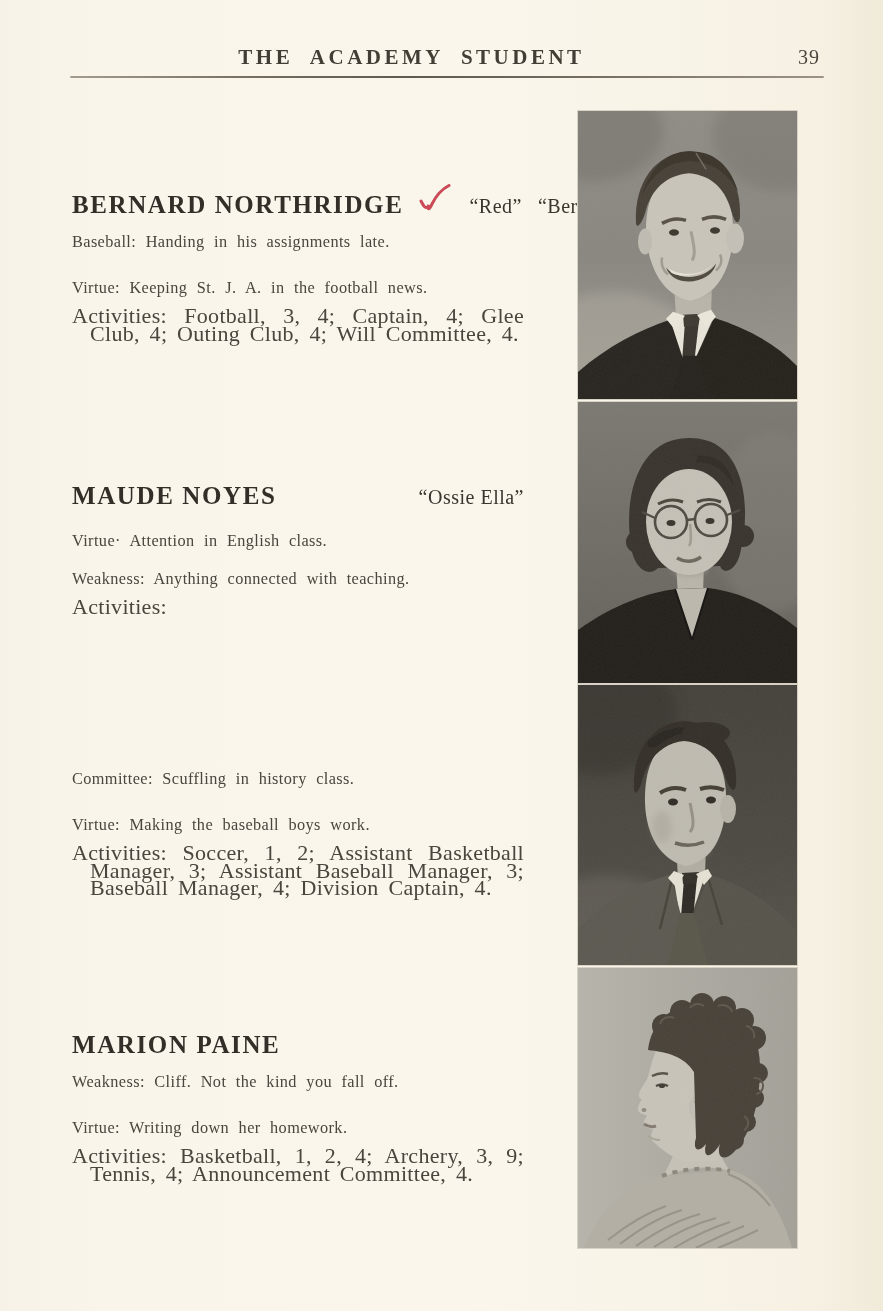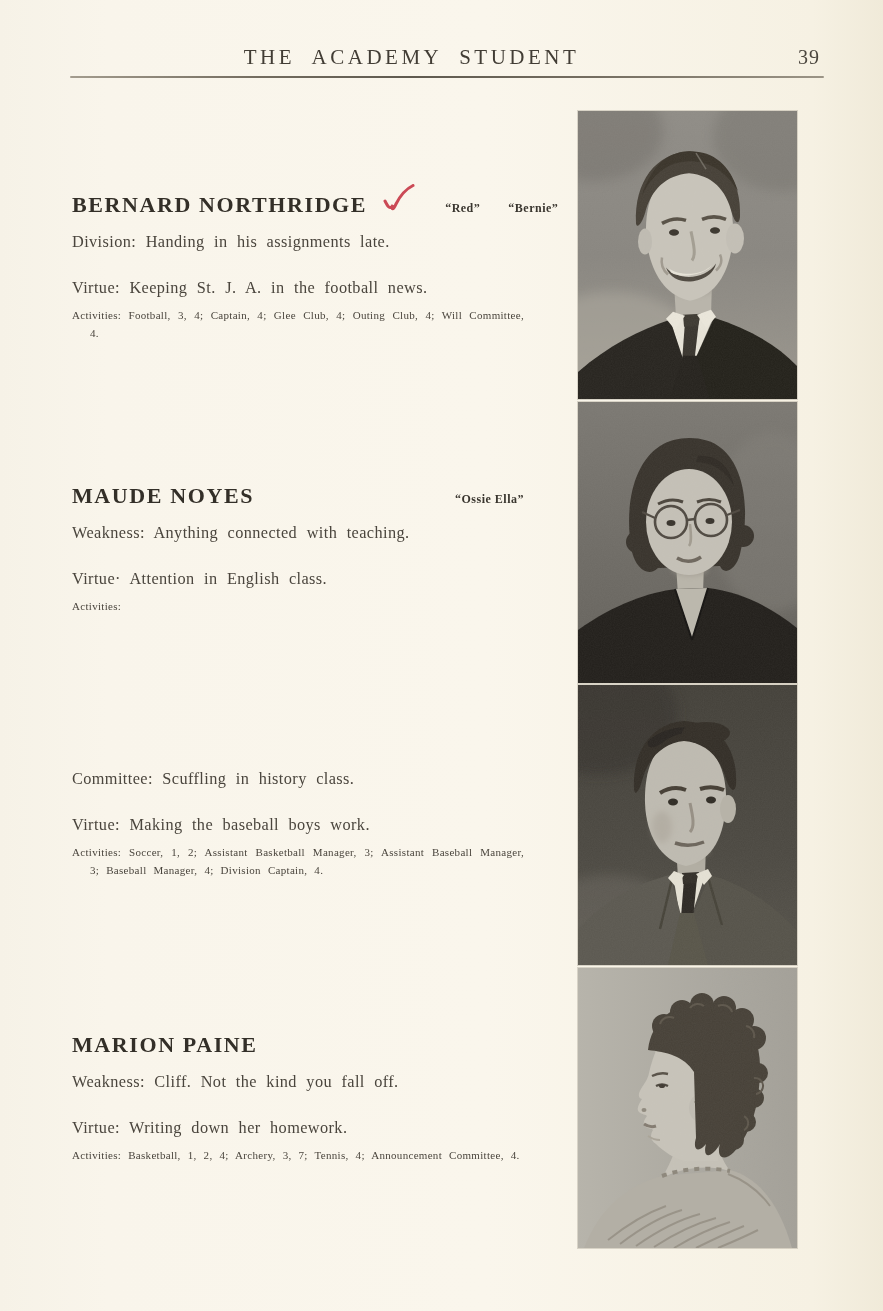--- a/index.html
+++ b/index.html
@@ -9,53 +9,53 @@
     background:linear-gradient(90deg,#f6f2e7 0%,#f9f5eb 12%,#faf6ec 55%,#f6f1e3 92%,#f0ead9 100%);
     font-family:"Liberation Serif","DejaVu Serif",serif;
     color:#45413a;
     overflow:hidden;
   }
   
   .hdr-title{
     position:absolute;top:45px;left:0;right:60px;
     text-align:center;
     font-size:21px;letter-spacing:3.5px;word-spacing:9px;
-    color:#423d35;font-weight:400;
+    color:#423d35;font-weight:700;
   }
   .hdr-pageno{
     position:absolute;top:46px;left:798px;
     font-size:20px;letter-spacing:1px;color:#4b463e;font-family:Liberation Serif, serif;
   }
   .hdr-rule{
     position:absolute;top:76px;left:70px;width:754px;height:2px;
     background:linear-gradient(90deg,#a39c8e 0%,#736c5f 25%,#5f5a4f 45%,#756e61 70%,#9b9486 100%);
     border-radius:1px;
   }
   
   .entry{position:absolute;left:72px;width:452px;}
   .e1{top:193px;} .e2{top:484px;} .e3{top:754px;} .e4{top:1033px;}
   .name-row{display:flex;align-items:baseline;line-height:24px;height:24px;}
   .sname{
-    font-size:22px;font-weight:bold;letter-spacing:1.6px;
+    font-size:25px;font-weight:bold;letter-spacing:1.6px;
     color:#332f28;white-space:nowrap;
   }
   .check{align-self:center;margin-left:14px;position:relative;top:-3px;flex:0 0 auto;}
   .fsp{flex:1 1 auto;}
   .nick{
-    font-size:12px;font-weight:bold;letter-spacing:.5px;
-    color:#3a362f;margin-left:28px;white-space:nowrap;
+    font-size:20px;font-weight:normal;letter-spacing:.5px;
+    color:#3a362f;margin-left:16px;white-space:nowrap;
   }
   .bline{
     margin:0;margin-top:12px;line-height:26px;
     font-size:16.3px;letter-spacing:.4px;word-spacing:5px;color:#4a453d;
   }
   .bline.v{margin-top:20px;}
   .acts{
     margin:0;margin-top:6px;line-height:17.6px;
-    font-size:11px;letter-spacing:.3px;word-spacing:4px;color:#4a453d;
+    font-size:22px;letter-spacing:.3px;word-spacing:4px;color:#4a453d;
     text-align:justify;padding-left:18px;text-indent:-18px;
   }
   
   .photo{position:absolute;left:578px;width:219px;overflow:hidden;background:#8b8881;
          box-shadow:0 0 0 1px rgba(120,112,96,.25);}
   .ph1{top:111px;height:288px;} .ph2{top:402px;height:281px;}
   .ph3{top:685px;height:280px;} .ph4{top:968px;height:280px;}
   .photo svg{display:block;width:100%;height:100%;}
 </style>
 </head>
@@ -72,50 +72,50 @@
       <span class="sname">BERNARD NORTHRIDGE</span>
       <span class="check">
         <svg width="36" height="30" viewBox="0 0 36 30" aria-hidden="true">
           <path d="M4 17 C7 23 9 26 12 21 C10 26 12 26.5 15 20 C19 12 26 4.5 32 1.5" fill="none" stroke="#cb4a56" stroke-width="3" stroke-linecap="round"></path>
         </svg>
       </span>
       <span class="fsp"></span>
       <span class="nick">“Red”</span>
       <span class="nick">“Bernie”</span>
     </div>
-    <p class="bline">Division: Handing in his assignments late.</p>
+    <p class="bline">Baseball: Handing in his assignments late.</p>
     <p class="bline v">Virtue: Keeping St. J. A. in the football news.</p>
     <p class="acts">Activities: Football, 3, 4; Captain, 4; Glee Club, 4; Outing Club, 4; Will Committee, 4.</p>
   </section>
 
   <section class="entry e2">
     <div class="name-row">
       <span class="sname">MAUDE NOYES</span>
       <span class="fsp"></span>
       <span class="nick">“Ossie Ella”</span>
     </div>
+    <p class="bline v">Virtue· Attention in English class.</p>
     <p class="bline">Weakness: Anything connected with teaching.</p>
-    <p class="bline v">Virtue· Attention in English class.</p>
     <p class="acts">Activities:</p>
   </section>
 
   <section class="entry e3">
     <p class="bline">Committee: Scuffling in history class.</p>
     <p class="bline v">Virtue: Making the baseball boys work.</p>
     <p class="acts">Activities: Soccer, 1, 2; Assistant Basketball Manager, 3; Assistant Baseball Manager, 3; Baseball Manager, 4; Division Captain, 4.</p>
   </section>
 
   <section class="entry e4">
     <div class="name-row">
       <span class="sname">MARION PAINE</span>
       <span class="fsp"></span>
     </div>
     <p class="bline">Weakness: Cliff.  Not the kind you fall off.</p>
     <p class="bline v">Virtue: Writing down her homework.</p>
-    <p class="acts">Activities: Basketball, 1, 2, 4; Archery, 3, 7; Tennis, 4; Announcement Committee, 4.</p>
+    <p class="acts">Activities: Basketball, 1, 2, 4; Archery, 3, 9; Tennis, 4; Announcement Committee, 4.</p>
   </section>
 
   <div class="photo ph1" role="img" aria-label="grayscale portrait of smiling young man with slicked-back hair, dark suit, white shirt and tie">
     <svg viewBox="0 0 219 287" preserveAspectRatio="none">
       <defs>
         <linearGradient id="p1bg" x1="0" y1="0" x2="0" y2="1">
           <stop offset="0" stop-color="#8f8c86"></stop>
             <stop offset=".5" stop-color="#898680"></stop>
             <stop offset="1" stop-color="#9b978e"></stop>
         </linearGradient>

